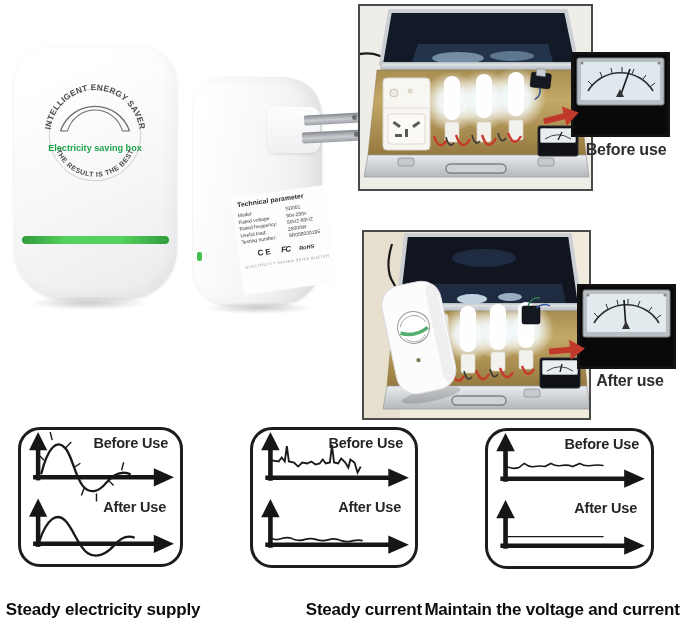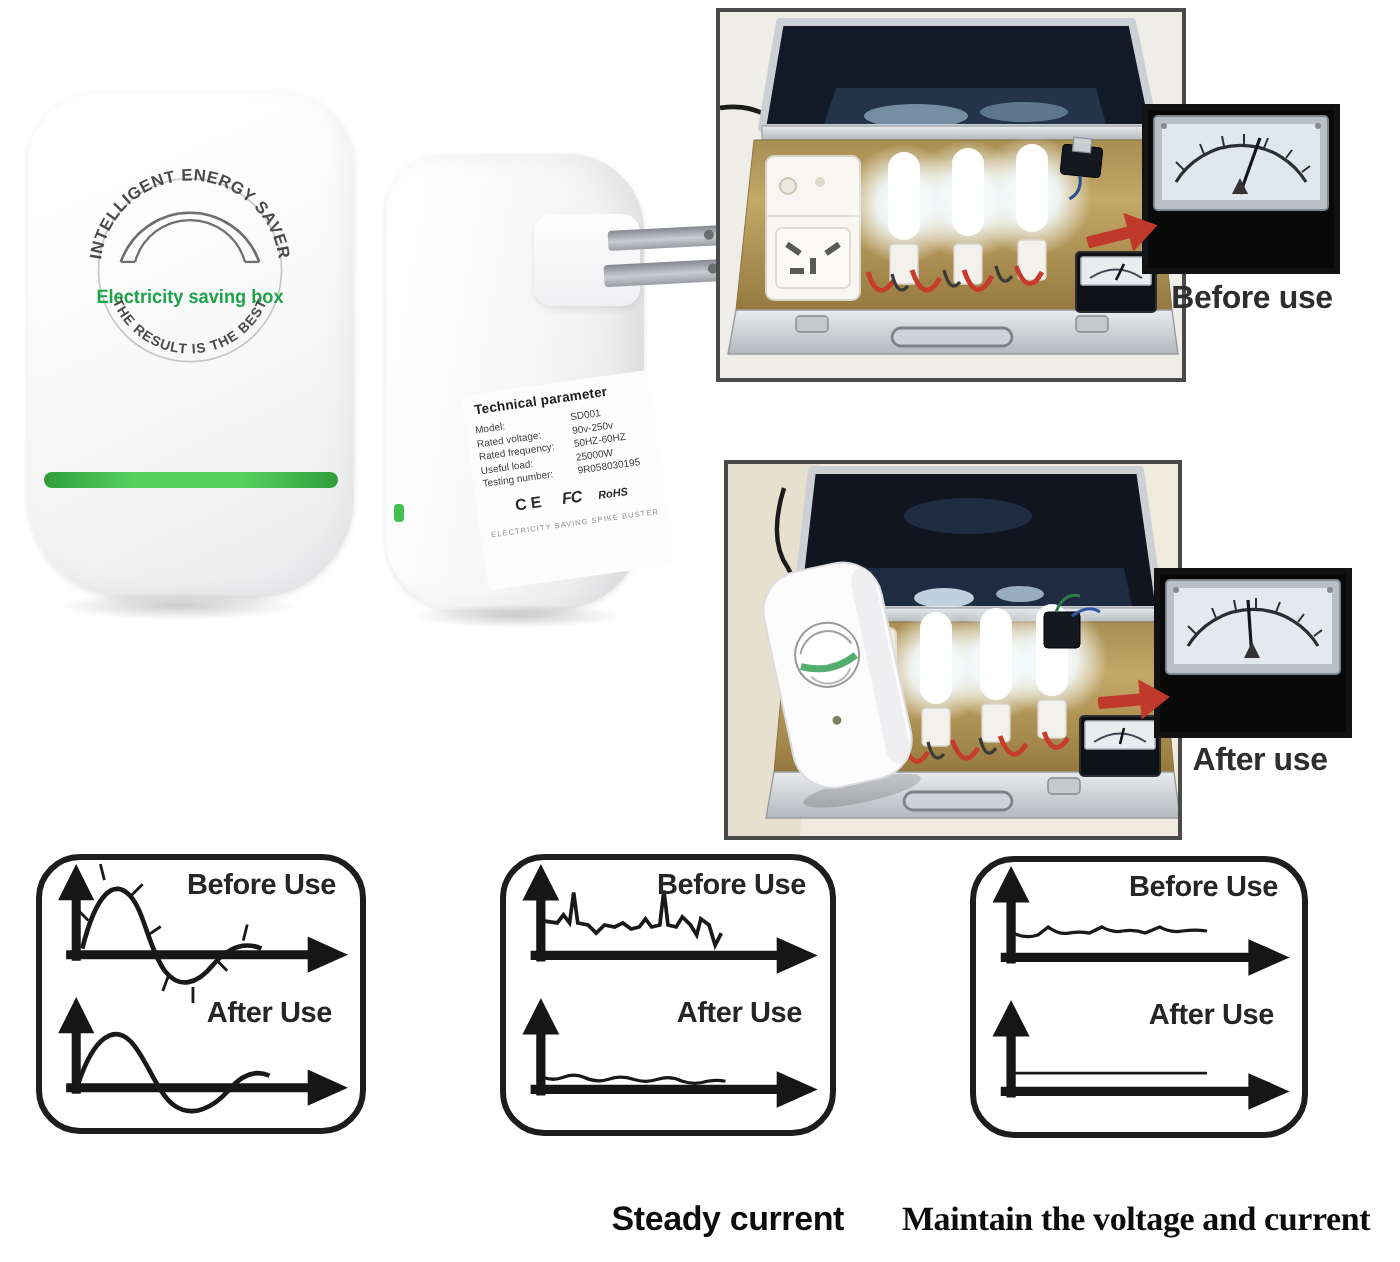--- a/index.html
+++ b/index.html
@@ -392,16 +392,17 @@
         <line x1="12" y1="113" x2="133" y2="113"></line>
           <polygon points="132,104 152,113 132,122"></polygon>
       </g>
       <path class="wave" stroke-width="1.6" d="M18,35 q6,3 12,1 l5,-4 q5,4 10,3 q5,-1 10,0 l6,-3 q5,3 10,2 q6,-1 11,1 l7,-3 q5,3 11,2 q6,-1 12,0"></path>
       <path class="wave" stroke-width="1.3" d="M18,104 L112,104"></path>
     </svg>
     <span class="lbl before">Before Use</span>
     <span class="lbl after">After Use</span>
   </div>
 
+  <div class="caption" style="left:2px;width:202px;">Steady electricity supply</div>
   <div class="caption" style="left:246px;width:176px;text-align:right;">Steady current</div>
-  <div class="caption" style="left:437px;width:262px;font-family:Liberation Serif, serif;">Maintain the voltage and current</div>
+  <div class="caption" style="left:421px;width:262px;">Maintain the voltage and current</div>
 
 </div>
 
 </body></html>

